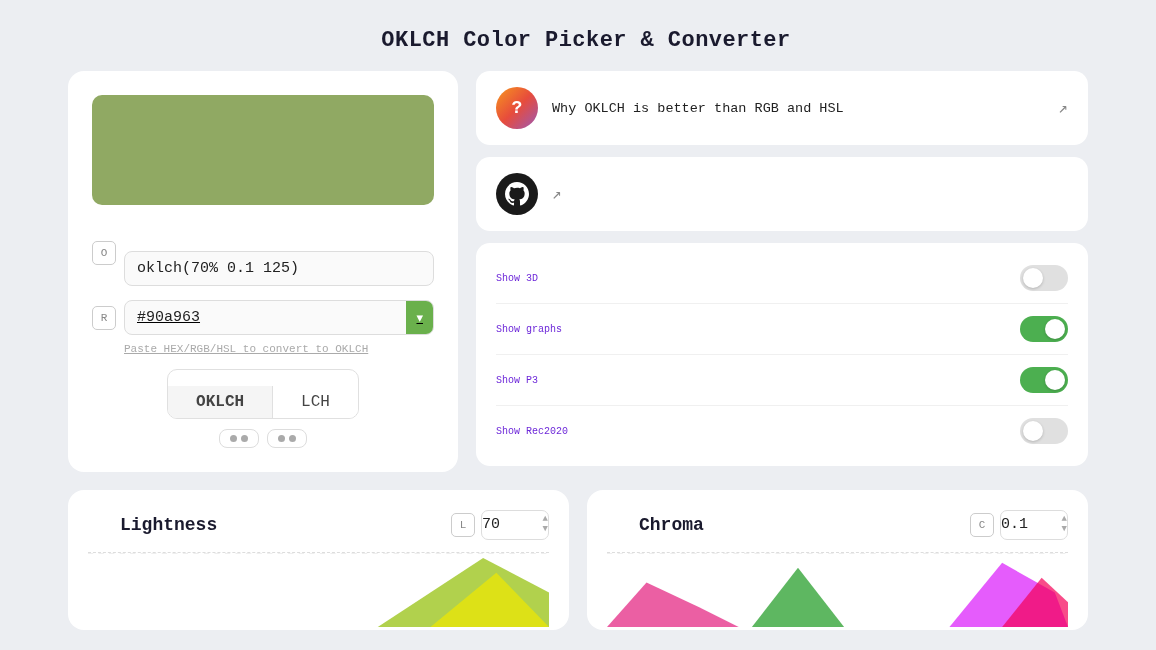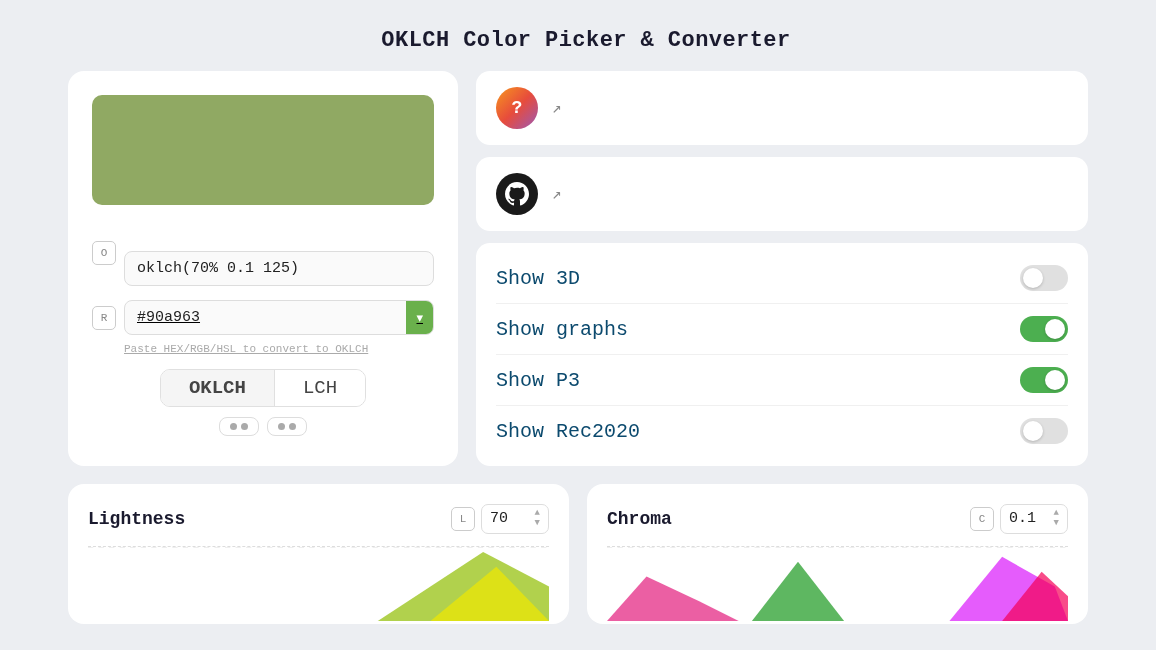--- a/index.html
+++ b/index.html
@@ -114,25 +114,26 @@
       gap: 0;
       border: 1.5px solid #e0e0e0;
       border-radius: 10px;
       overflow: hidden;
       width: fit-content;
       align-self: center;
     }
     .format-tab {
       padding: 7px 28px;
       font-family: 'Courier New', monospace;
-      font-size: 19px;
+      font-size: 16px;
       cursor: pointer;
       border: none;
       background: #fff;
       color: #444;
+      margin-top: 16px;
     }
     .format-tab.active {
       background: #f5f5f5;
       font-weight: 600;
     }
     .format-tab:not(:last-child) {
       border-right: 1.5px solid #e0e0e0;
     }
     .credit-text {
       font-size: 12px;
@@ -231,22 +232,22 @@
       align-items: center;
       justify-content: space-between;
       padding: 12px 0;
       border-bottom: 1px solid #f0f0f0;
     }
     .toggle-row:last-child {
       border-bottom: none;
     }
     .toggle-label {
       font-family: 'Courier New', monospace;
-      font-size: 20px;
-      color: #0c4a6e;
+      font-size: 10px;
+      color: #6d28d9;
     }
     
     .toggle-switch {
       width: 48px;
       height: 26px;
       border-radius: 13px;
       position: relative;
       cursor: pointer;
       transition: background 0.2s;
     }
@@ -286,20 +287,21 @@
       flex: 1;
       height: 140px;
       overflow: hidden;
       position: relative;
     }
     .bottom-card-header {
       display: flex;
       align-items: center;
       justify-content: space-between;
       margin-bottom: 12px;
+      margin-left: 32px;
     }
     .bottom-card-title {
       font-family: 'Courier New', monospace;
       font-size: 18px;
       font-weight: 700;
       color: #1a1a2e;
     }
     .bottom-card-controls {
       display: flex;
       align-items: center;
@@ -312,21 +314,21 @@
       border-radius: 5px;
       display: flex;
       align-items: center;
       justify-content: center;
       font-size: 11px;
       color: #888;
     }
     .number-input-box {
       border: 1.5px solid #ddd;
       border-radius: 7px;
-      padding: 4px 8px;
+      padding: 4px 0;
       font-family: 'Courier New', monospace;
       font-size: 15px;
       width: 68px;
       text-align: right;
       display: flex;
       align-items: center;
       justify-content: space-between;
       color: #222;
     }
     .spinner-arrows {
@@ -402,20 +404,21 @@
       </div>
     </div>
   </div>
 
   <div class="right-panel">
 
     <div class="info-card">
       <div class="info-avatar">
         <span>?</span>
       </div>
+      <div class="info-text">Why OKLCH is better than RGB and HSL</div>
       <span class="external-link-icon">↗</span>
     </div>
 
     <div class="info-card">
       <div class="github-avatar">
         <svg width="24" height="24" viewBox="0 0 24 24">
           <path class="github-icon-svg" d="M12 0C5.37 0 0 5.37 0 12c0 5.3 3.44 9.8 8.2 11.38.6.11.82-.26.82-.58v-2.03c-3.34.73-4.04-1.61-4.04-1.61-.54-1.38-1.33-1.75-1.33-1.75-1.09-.74.08-.73.08-.73 1.2.09 1.84 1.24 1.84 1.24 1.07 1.83 2.8 1.3 3.49 1 .11-.78.42-1.3.76-1.6-2.67-.3-5.47-1.33-5.47-5.93 0-1.31.47-2.38 1.24-3.22-.12-.3-.54-1.52.12-3.18 0 0 1.01-.32 3.3 1.23a11.5 11.5 0 0 1 3-.4c1.02 0 2.04.13 3 .4 2.28-1.55 3.29-1.23 3.29-1.23.66 1.66.24 2.88.12 3.18.77.84 1.24 1.91 1.24 3.22 0 4.61-2.81 5.63-5.48 5.92.43.37.81 1.1.81 2.22v3.29c0 .32.22.7.83.58C20.57 21.8 24 17.3 24 12c0-6.63-5.37-12-12-12z"></path>
         </svg>
       </div>
       <span class="external-link-icon">↗</span>

